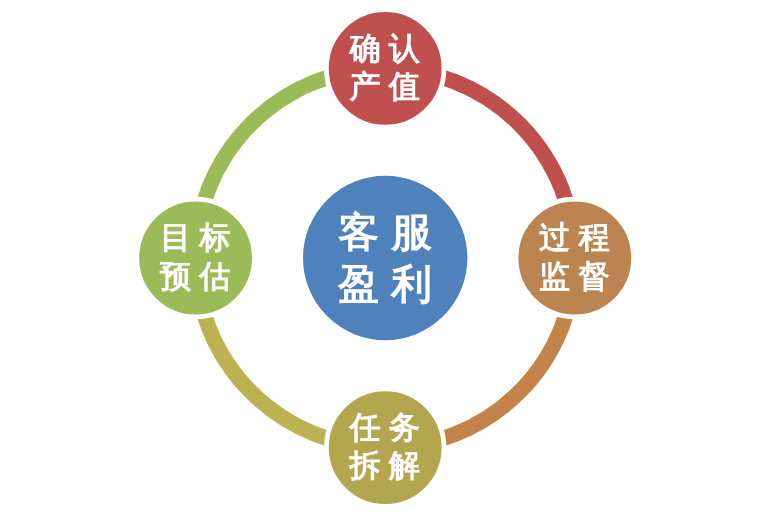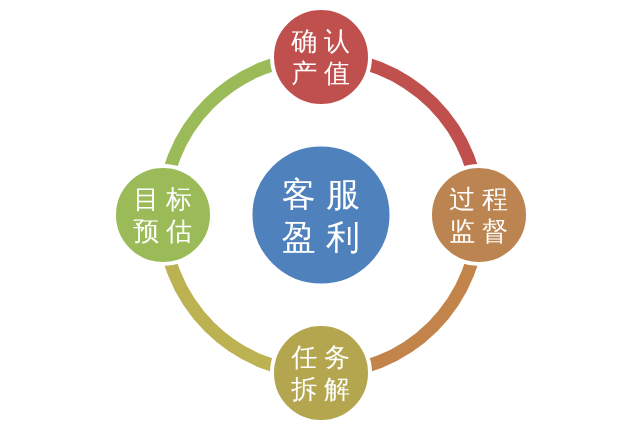--- a/index.html
+++ b/index.html
@@ -7,20 +7,21 @@
     padding: 0;
     background: #ffffff;
     width: 641px;
     height: 430px;
     overflow: hidden;
   }
   .stage {
     position: relative;
     width: 641px;
     height: 430px;
+    font-weight: bold;
   }
   svg { display: block; }
   .arc {
     fill: none;
     stroke-width: 13;
   }
   .node-circle {
     stroke: #ffffff;
     stroke-width: 4;
   }

